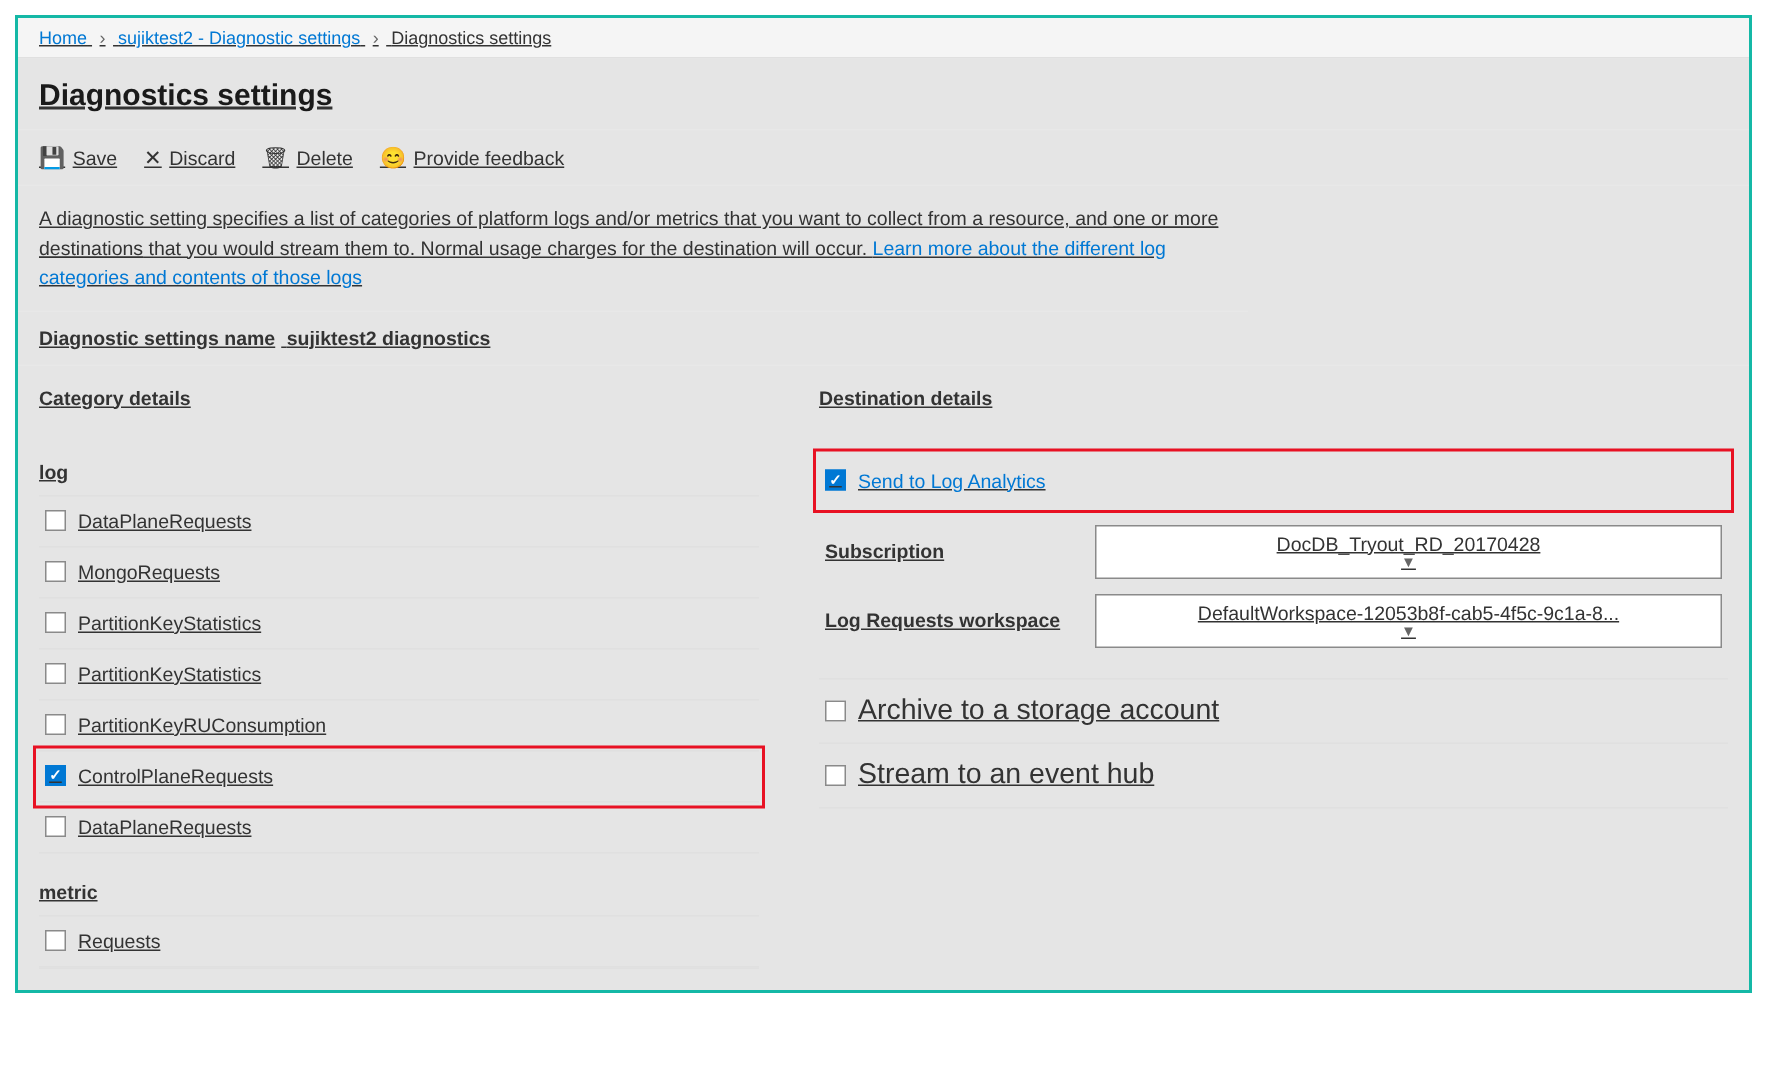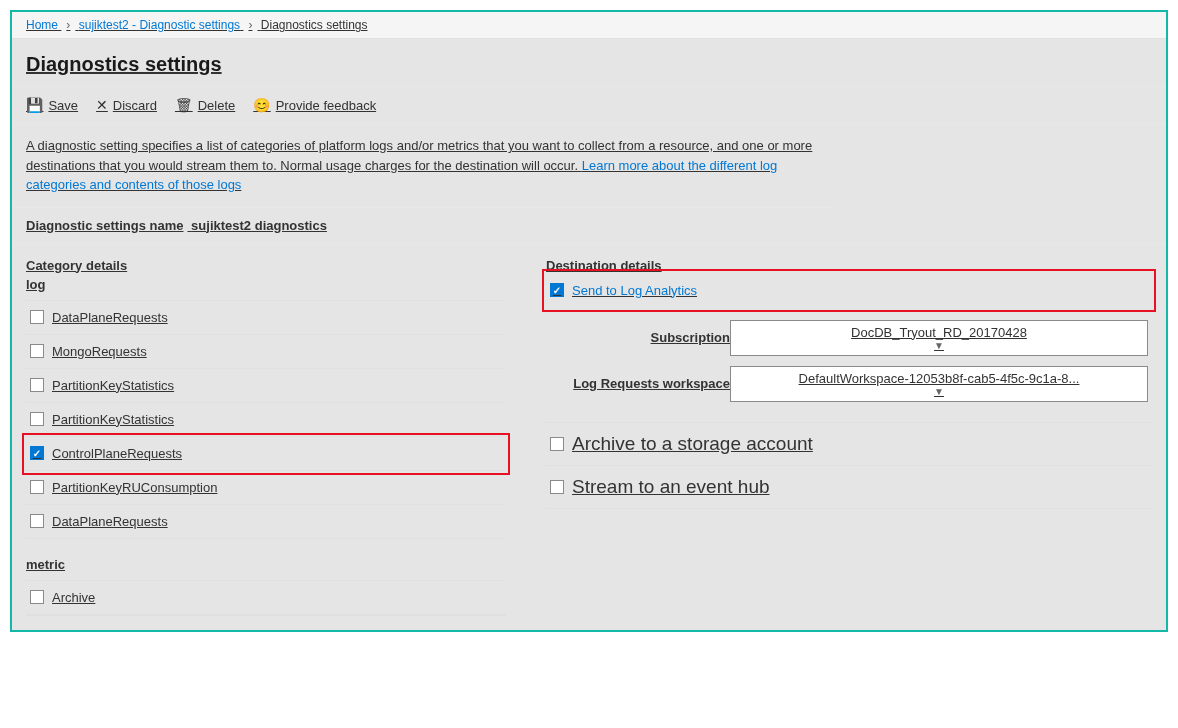--- a/index.html
+++ b/index.html
@@ -23,21 +23,21 @@
     .description a { color: #0078d4; text-decoration: none; }
 
     .settings-name { padding: 10px 14px; font-size: 13px; border-bottom: 1px solid #e8e8e8; }
     .settings-name span { font-weight: 600; margin-right: 4px; }
 
     .main-content { display: flex; padding: 14px; gap: 0; }
 
     .category-panel { flex: 0 0 510px; padding-right: 30px; }
     .destination-panel { flex: 1; padding-left: 10px; }
 
-    .panel-header { font-size: 13px; font-weight: 600; margin-bottom: 0; color: #333; }
+    .panel-header { font-size: 13px; font-weight: 600; margin-bottom: 30px; color: #333; }
 
     .section-label { font-weight: 600; font-size: 13px; padding: 4px 0 8px 0; }
 
     .category-list { border-top: 1px solid #e0e0e0; }
     .category-item { display: flex; align-items: center; gap: 8px; padding: 9px 4px; border-bottom: 1px solid #e0e0e0; }
     .category-item label { font-size: 13px; color: #0078d4; cursor: pointer; }
     .category-item label.plain { color: #333; cursor: default; }
 
     .metric-section { margin-top: 14px; }
 
@@ -48,21 +48,21 @@
 
     
     .highlighted-row { outline: 2px solid #e81123; outline-offset: 2px; }
 
     
     .dest-option { display: flex; align-items: center; gap: 8px; padding: 10px 4px; border-bottom: 1px solid #e0e0e0; }
     .dest-option label { font-size: 13px; color: #0078d4; cursor: pointer; }
 
     .dest-fields { padding: 10px 4px; border-bottom: 1px solid #e0e0e0; }
     .dest-field-row { display: flex; align-items: center; margin-bottom: 10px; }
-    .dest-field-label { width: 180px; font-weight: 600; font-size: 13px; flex-shrink: 0; text-align: right; }
+    .dest-field-label { width: 180px; font-weight: 600; font-size: 13px; flex-shrink: 0; }
     .dest-field-value { flex: 1; }
 
     .dropdown { display: flex; align-items: center; justify-content: space-between; border: 1px solid #8a8a8a; padding: 4px 0; font-size: 13px; background: #fff; cursor: pointer; min-width: 280px; flex-direction: column; }
     .dropdown .chev { font-size: 10px; color: #666; }
     .dest-other-item { display: flex; align-items: center; gap: 8px; padding: 10px 4px; border-bottom: 1px solid #e0e0e0; }
     .dest-other-item label { font-size: 19px; color: #333; }
   </style>
 </head>
 <body>
 
@@ -131,43 +131,43 @@
         <div class="category-item">
           <div class="cb"></div>
           <label class="plain">PartitionKeyStatistics</label>
         </div>
 
         <div class="category-item">
           <div class="cb"></div>
           <label class="plain">PartitionKeyStatistics</label>
         </div>
 
+        <div class="category-item">
+          <div class="cb"></div>
+          <label class="plain">PartitionKeyRUConsumption</label>
+        </div>
+
         <div class="category-item highlighted-row">
           <div class="cb checked"></div>
           <label class="plain">ControlPlaneRequests</label>
-        </div>
-
-        <div class="category-item">
-          <div class="cb"></div>
-          <label class="plain">PartitionKeyRUConsumption</label>
         </div>
 
         <div class="category-item">
           <div class="cb"></div>
           <label class="plain">DataPlaneRequests</label>
         </div>
 
       </div>
 
       <div class="metric-section">
         <div class="section-label">metric</div>
         <div class="category-list">
           <div class="category-item">
             <div class="cb"></div>
-            <label class="plain">Archive</label>
+            <label class="plain">Requests</label>
           </div>
           <div style="border-bottom:1px solid #e0e0e0; padding: 0;height:1px;"></div>
         </div>
       </div>
     </div>
 
     <div class="destination-panel">
       <div class="panel-header">Destination details</div>
 
       <div style="outline: 2px solid #e81123; outline-offset:2px; margin-bottom: 2px;">

